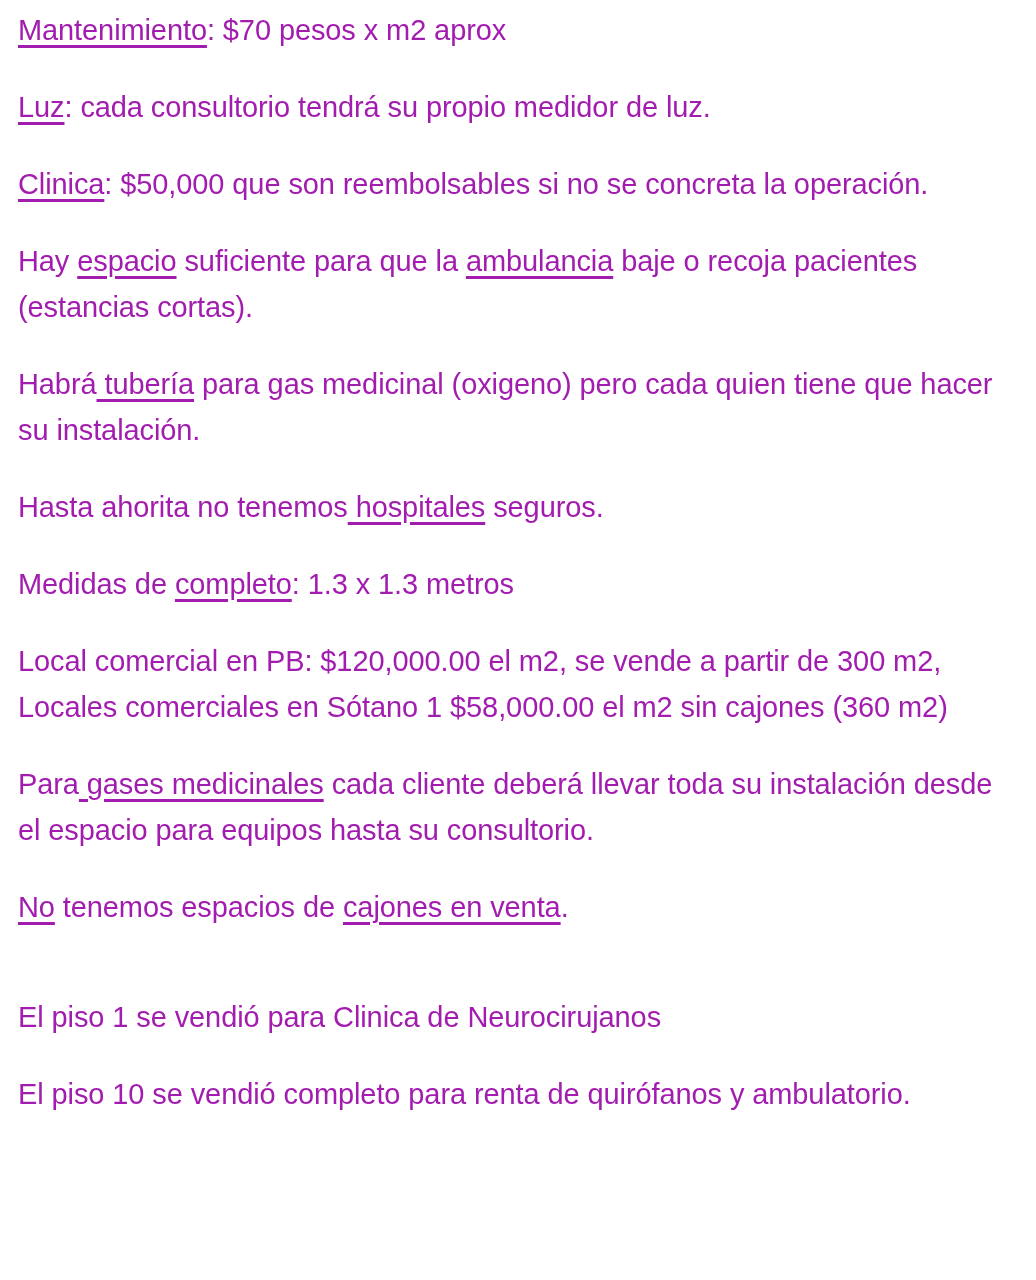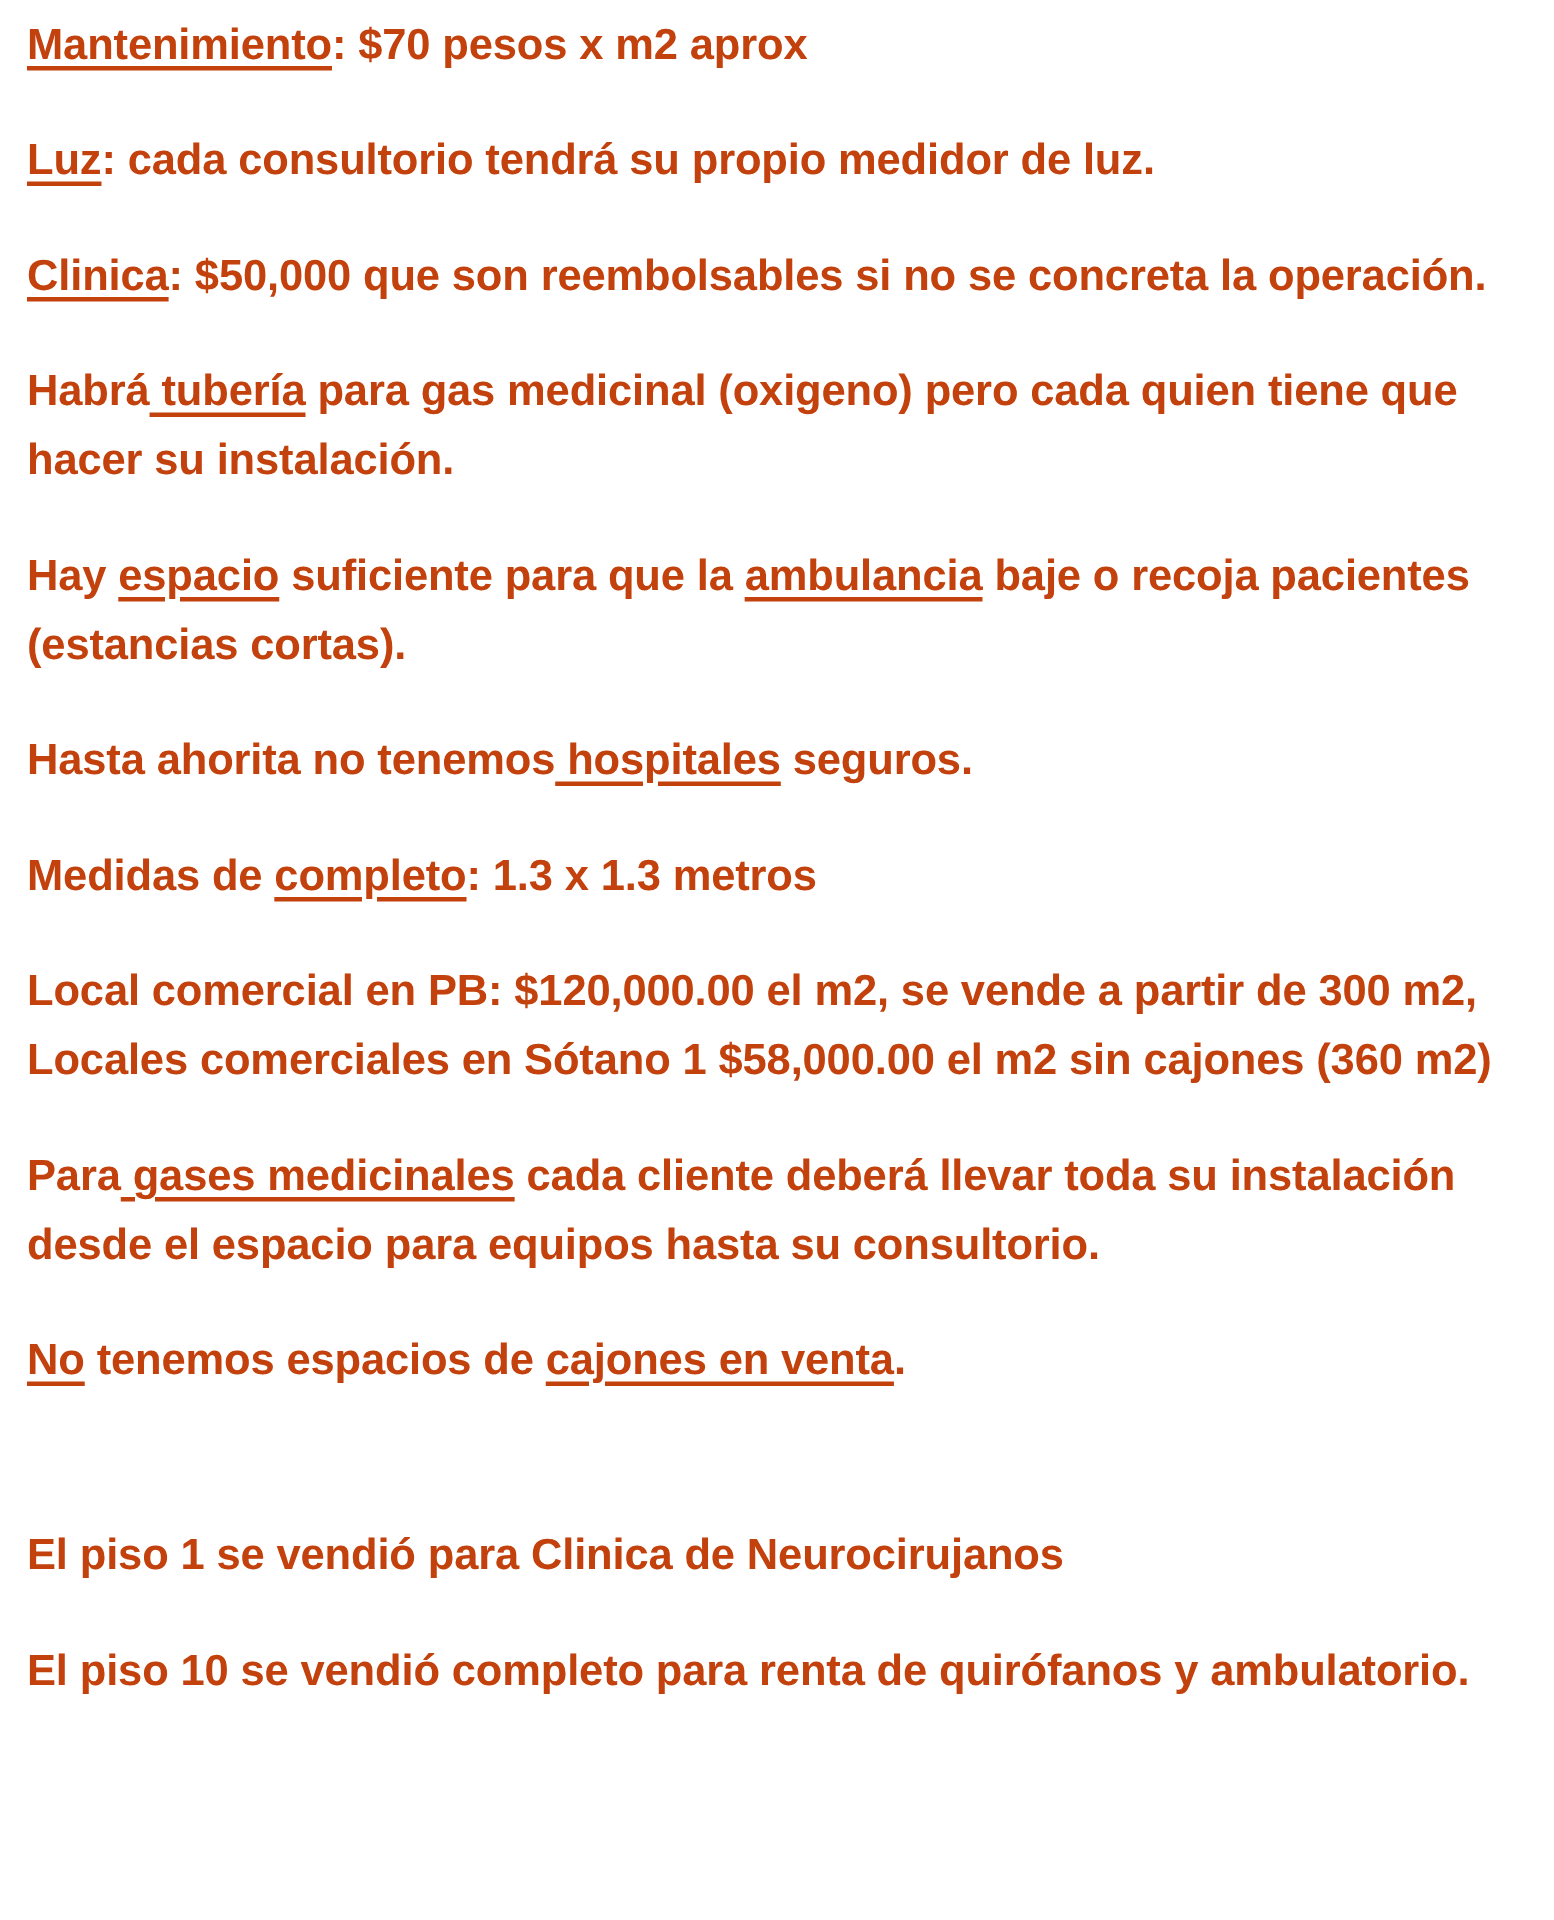--- a/index.html
+++ b/index.html
@@ -14,45 +14,44 @@
   }
   .page {
     width: 1036px;
     height: 1280px;
     padding: 7px 16px 0 18px;
     background: #ffffff;
   }
   .doc-body p {
     font-size: 29px;
     line-height: 46px;
-    color: #c2410c;
+    color: #a21caf;
     letter-spacing: -0.1px;
     margin: 0 0 31px 0;
     max-width: 1002px;
-    font-weight: bold;
   }
   .doc-body p.extra-space {
-    margin-bottom: 84px;
+    margin-bottom: 64px;
   }
   .doc-body span.u {
     text-decoration: underline;
     text-decoration-thickness: 2.5px;
     text-underline-offset: 5px;
   }
 </style>
 </head>
 <body>
 
 <div class="page">
   <div class="doc-body">
       <p><span class="u">Mantenimiento</span><span>: $70 pesos x m2 aprox</span></p>
       <p><span class="u">Luz</span><span>: cada consultorio tendrá su propio medidor de luz.</span></p>
       <p><span class="u">Clinica</span><span>: $50,000 que son reembolsables si no se concreta la operación.</span></p>
+      <p><span>Hay </span><span class="u">espacio</span><span> suficiente para que la </span><span class="u">ambulancia</span><span> baje o recoja pacientes (estancias cortas).</span></p>
       <p><span>Habrá</span><span class="u"> tubería</span><span> para gas medicinal (oxigeno) pero cada quien tiene que hacer su instalación.</span></p>
-      <p><span>Hay </span><span class="u">espacio</span><span> suficiente para que la </span><span class="u">ambulancia</span><span> baje o recoja pacientes (estancias cortas).</span></p>
       <p><span>Hasta ahorita no tenemos</span><span class="u"> hospitales</span><span> seguros.</span></p>
       <p><span>Medidas de </span><span class="u">completo</span><span>: 1.3 x 1.3 metros</span></p>
       <p><span>Local comercial en PB: $120,000.00 el m2, se vende a partir de 300 m2, Locales comerciales en Sótano 1 $58,000.00 el m2 sin cajones (360 m2)</span></p>
       <p><span>Para</span><span class="u"> gases medicinales</span><span> cada cliente deberá llevar toda su instalación desde el espacio para equipos hasta su consultorio.</span></p>
       <p class="extra-space"><span class="u">No</span><span> tenemos espacios de </span><span class="u">cajones en venta</span><span>.</span></p>
       <p><span>El piso 1 se vendió para Clinica de Neurocirujanos</span></p>
       <p><span>El piso 10 se vendió completo para renta de quirófanos y ambulatorio.</span></p>
     </div>
 </div>
 

